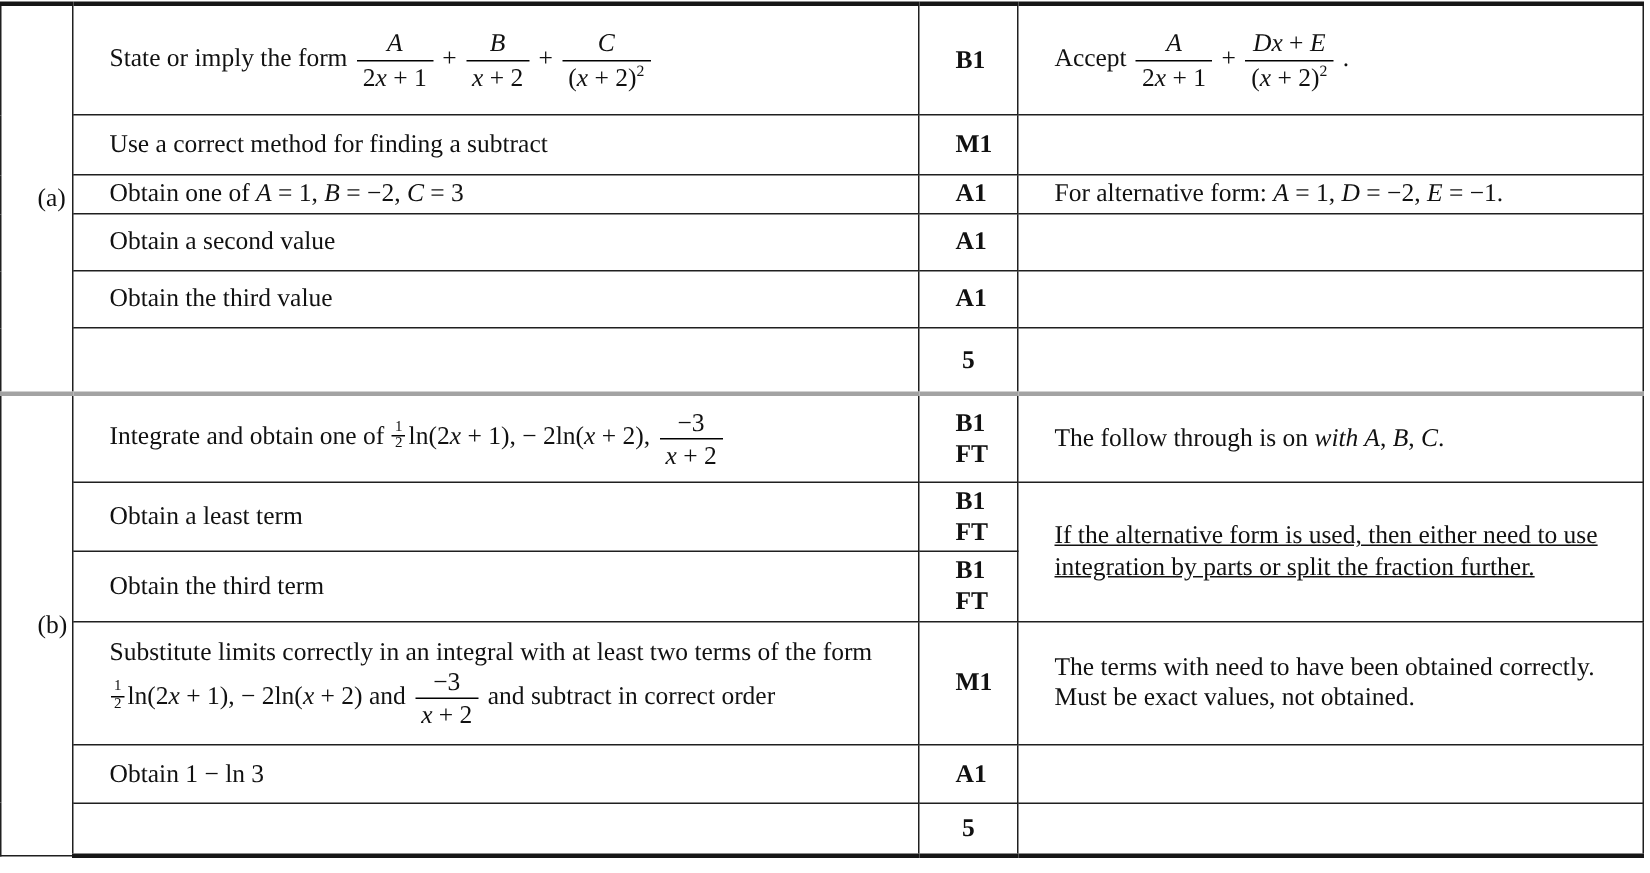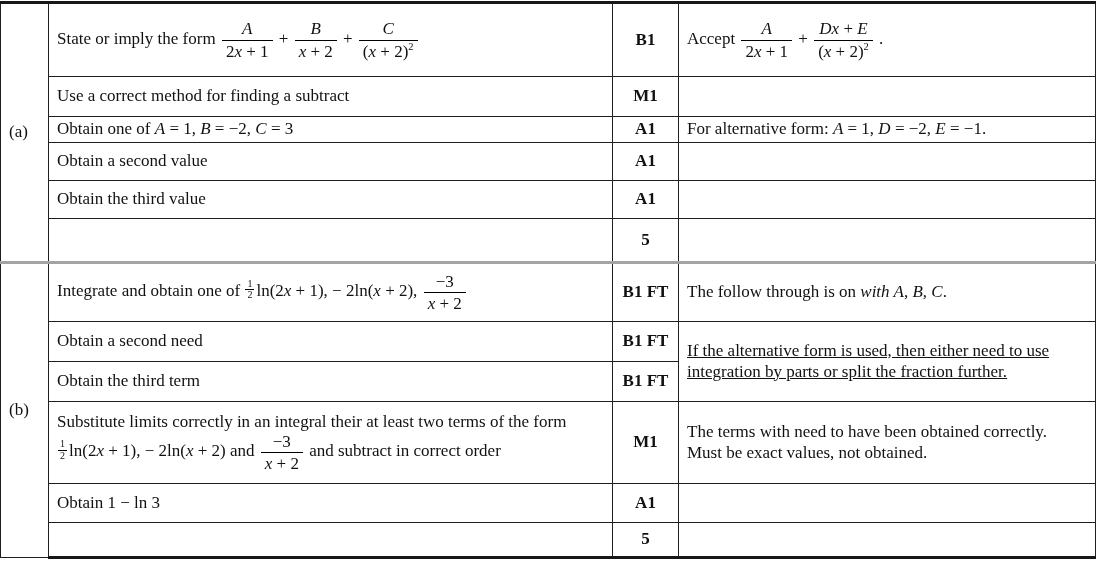--- a/index.html
+++ b/index.html
@@ -16,21 +16,21 @@
     border-collapse: collapse;
     table-layout: fixed;
     width: 1095px;
     margin: 1px 5px 0 0;
   }
   table.ms td {
     border: 1.5px solid #1f1f1f;
     vertical-align: middle;
     font-size: 17px;
     line-height: 1.22;
-    padding: 2px 8px;
+    padding: 2px 24px;
     overflow: hidden;
   }
   
   tr.first td { border-top: 3px solid #161616; }
   tr.last td  { border-bottom: 3px solid #161616; }
   tr.sep td   { border-top: 3px solid #a3a3a3; }
   td.plabel   { border-left: none; }
 
   td.plabel {
     vertical-align: top;
@@ -117,31 +117,31 @@
     <td class="comment"></td>
   </tr>
 
   <tr class="sep" style="height:59px">
     <td class="plabel" rowspan="6"><span>(b)</span></td>
     <td class="desc"><span>Integrate and obtain one of <span class="frac sfrac"><span class="num">1</span><span class="den">2</span></span>ln(2<i>x</i> + 1), − 2ln(<i>x</i> + 2), <span class="frac"><span class="num">−3</span><span class="den"><i>x</i> + 2</span></span></span></td>
     <td class="mark vtop8"><span>B1 FT</span></td>
     <td class="comment vtop8"><span>The follow through is on <i>with A</i>, <i>B</i>, <i>C</i>.</span></td>
   </tr>
   <tr style="height:40px">
-    <td class="desc"><span>Obtain a second need</span></td>
+    <td class="desc"><span>Obtain a least term</span></td>
     <td class="mark"><span>B1 FT</span></td>
     <td class="comment vtop14" rowspan="2"><span>If the alternative form is used, then either need to use integration by parts or split the fraction further.</span></td>
   </tr>
   <tr style="height:40px">
     <td class="desc"><span>Obtain the third term</span></td>
     <td class="mark"><span>B1 FT</span></td>
   </tr>
   <tr style="height:82px">
     <td class="desc">
-      <span class="mline">Substitute limits correctly in an integral their at least two terms of the form</span>
+      <span class="mline">Substitute limits correctly in an integral with at least two terms of the form</span>
       <span class="mline"><span class="frac sfrac"><span class="num">1</span><span class="den">2</span></span>ln(2<i>x</i> + 1), − 2ln(<i>x</i> + 2) and <span class="frac"><span class="num">−3</span><span class="den"><i>x</i> + 2</span></span> and subtract in correct order</span>
     </td>
     <td class="mark vtop11"><span>M1</span></td>
     <td class="comment vtop8">
       <span class="mline">The terms with need to have been obtained correctly.</span>
       <span class="mline">Must be exact values, not obtained.</span>
     </td>
   </tr>
   <tr style="height:39px">
     <td class="desc"><span>Obtain 1 − ln 3</span></td>

